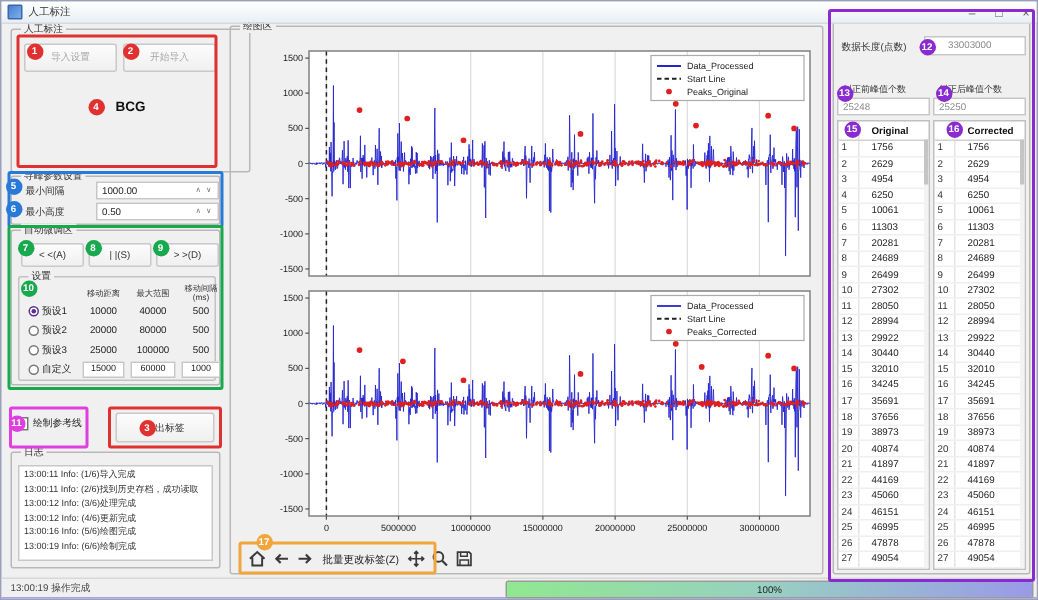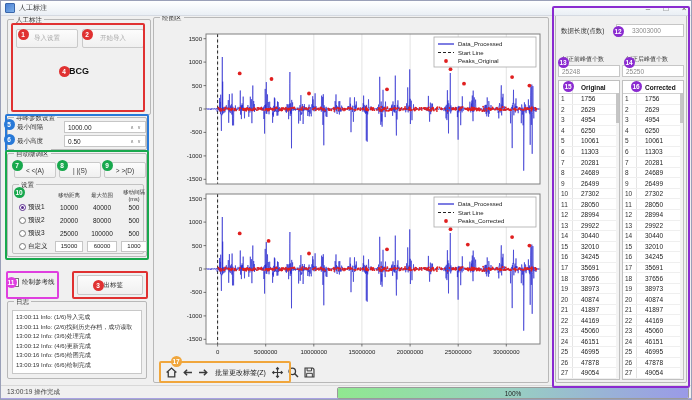--- a/index.html
+++ b/index.html
@@ -79,21 +79,21 @@
   <div class="titlebar">
     <div class="app-icon"></div>
     <span class="title-text">人工标注</span>
     <div class="win-controls">
       <span class="win-btn">–</span>
       <span class="win-btn">□</span>
       <span class="win-btn">×</span>
     </div>
   </div>
 
-  <div class="gbox" style="left:6px;top:18px;width:144px;height:96px">
+  <div class="gbox" style="left:6px;top:18px;width:160px;height:96px">
     <span class="glabel">人工标注</span>
     <div class="btn light" style="position:absolute;left:8px;top:9px;width:62px;height:19px">
       <span>导入设置</span>
     </div>
     <div class="btn light" style="position:absolute;left:74px;top:9px;width:62px;height:19px">
       <span>开始导入</span>
     </div>
     <div style="position:absolute;left:0;right:0;top:46px;text-align:center;font-size:9px;font-weight:bold;color:#111">BCG</div>
   </div>
 

